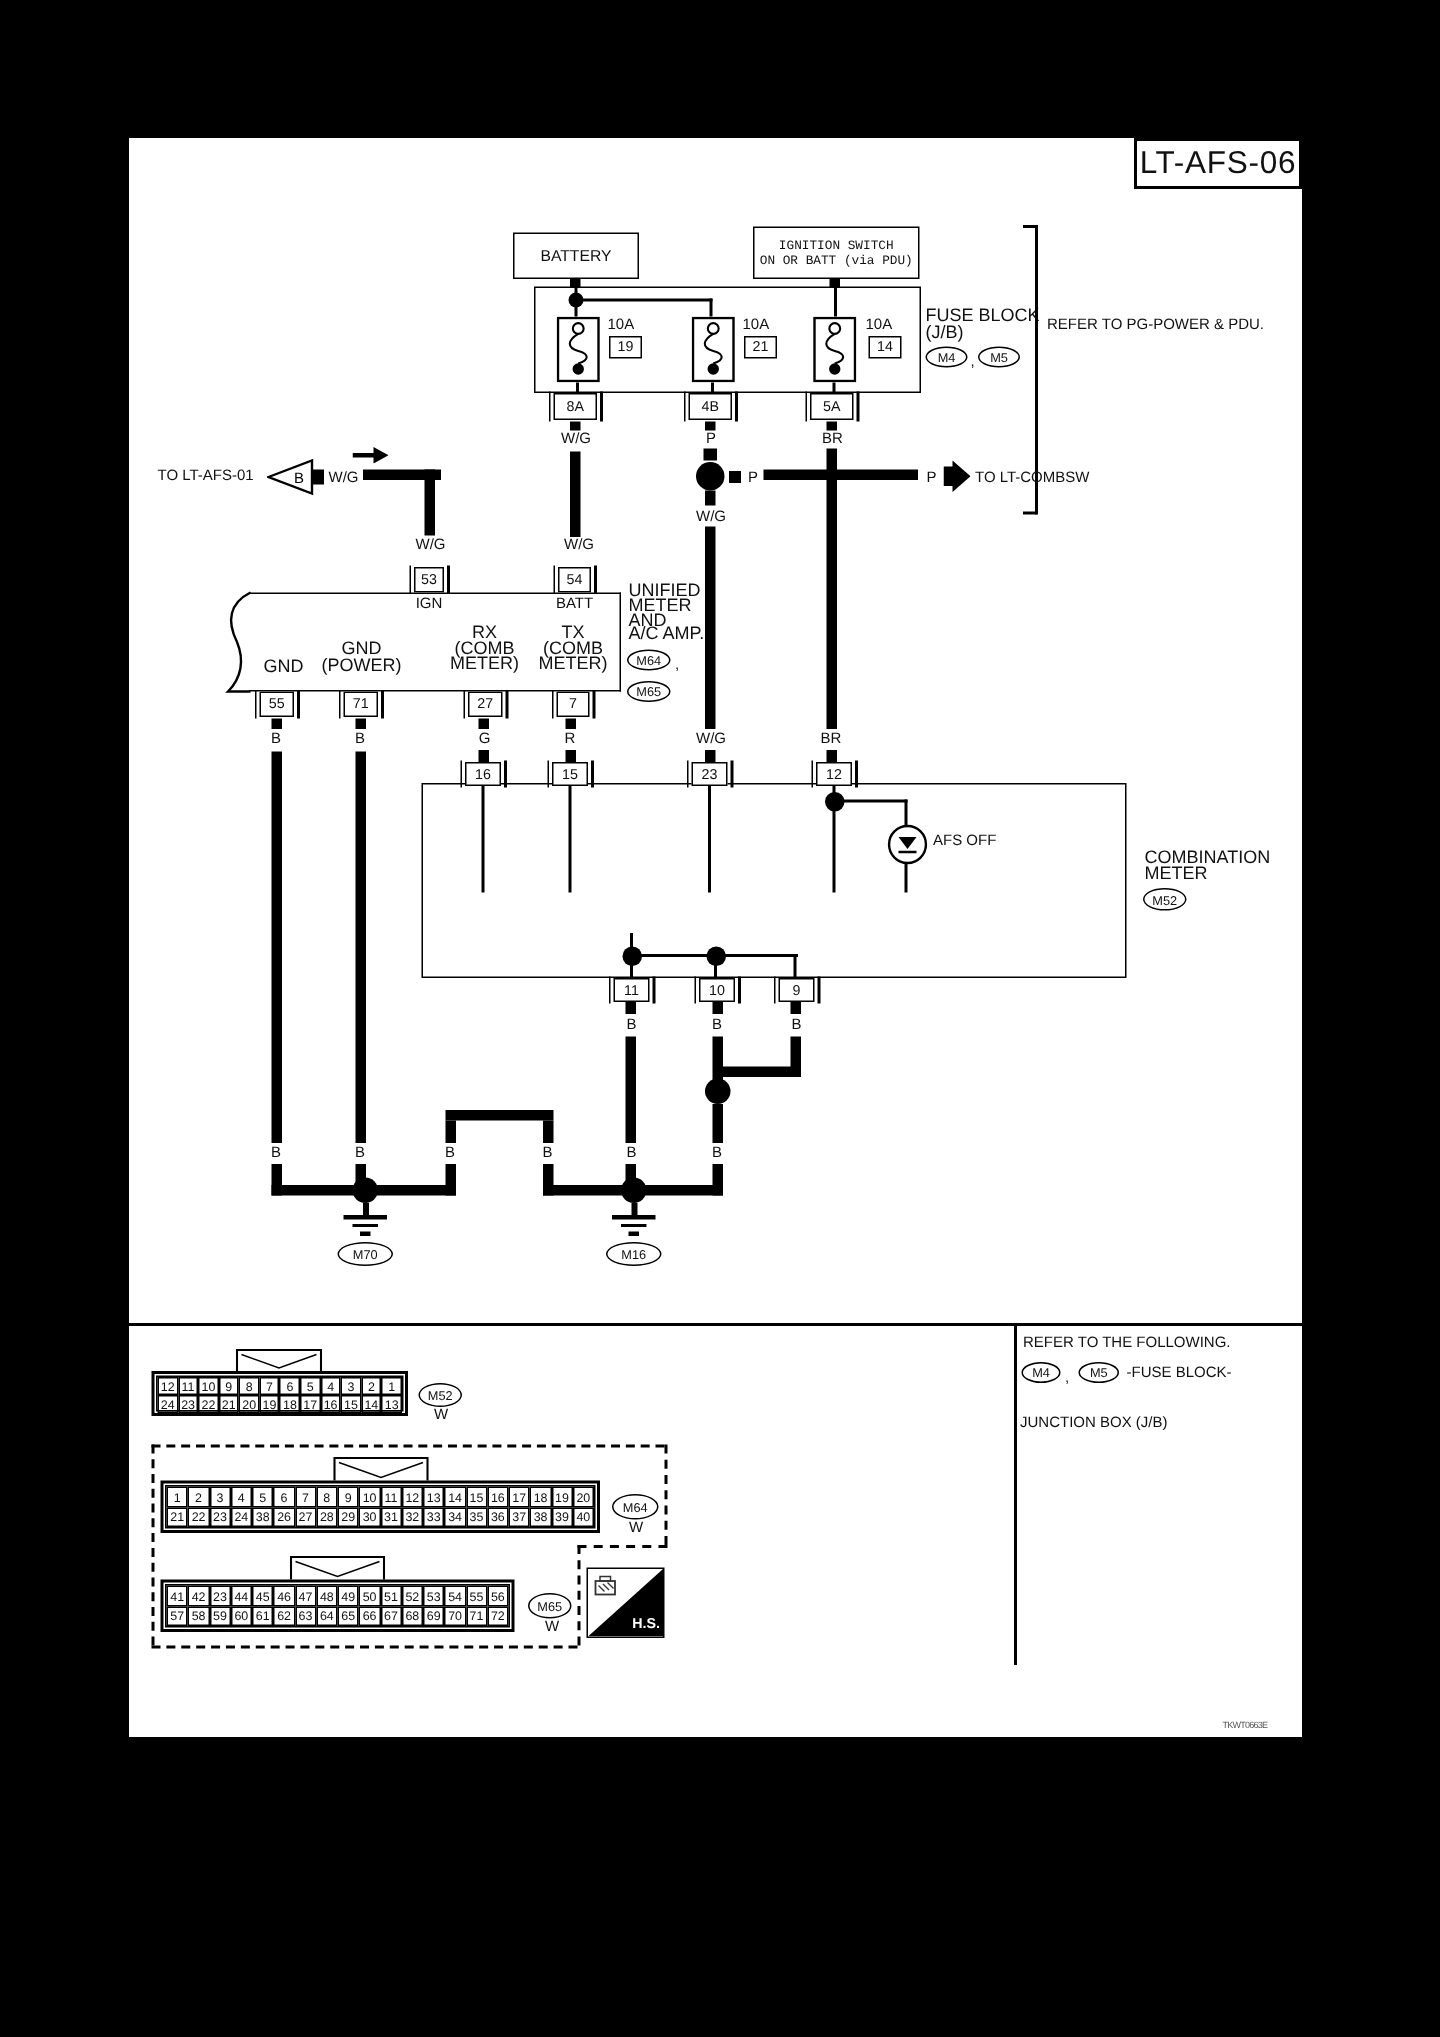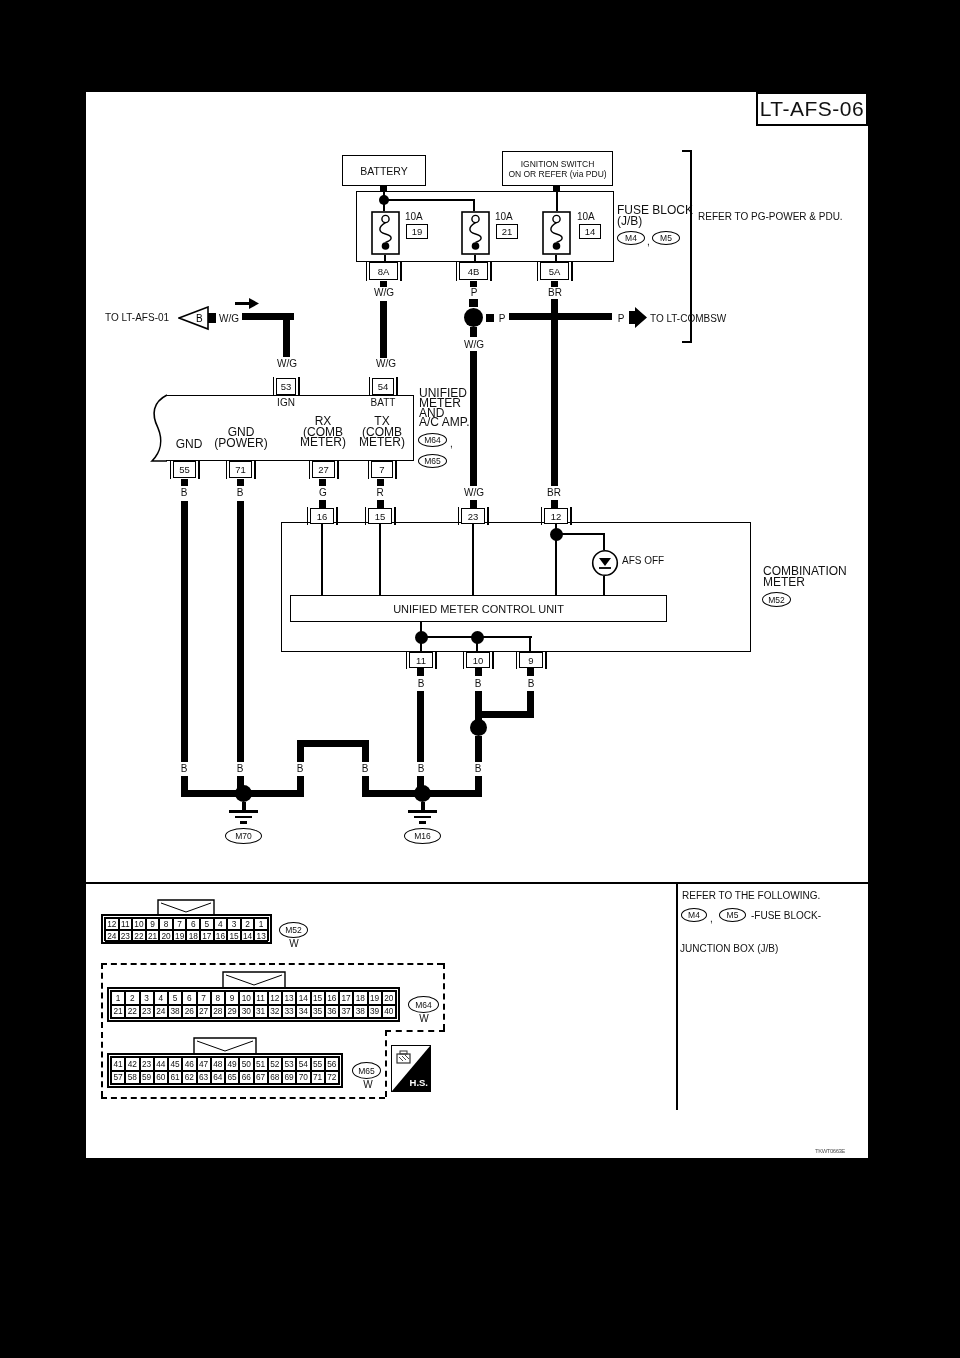--- a/index.html
+++ b/index.html
@@ -26,44 +26,44 @@
         display:flex;align-items:center;justify-content:center;box-sizing:border-box;}
   .gl{position:absolute;background:#000;height:2.5px;}
   .dash{position:absolute;box-sizing:border-box;}
   .fuse{position:absolute;}
   #title-box{position:absolute;left:670px;top:0;width:112px;height:34px;border:2px solid #000;
              display:flex;align-items:center;justify-content:center;font-size:21px;letter-spacing:.5px;box-sizing:border-box;}
   .conn{position:absolute;border:2px solid #000;background:#fff;box-sizing:border-box;padding:1px;display:flex;}
   .conn .inner{border:1px solid #000;flex:1;display:flex;flex-direction:column;}
   .grow{display:flex;flex:1;}
   .gcell{flex:1;border:0.8px solid #000;font-size:8.3px;display:flex;align-items:center;justify-content:center;}
-  #hs-box{position:absolute;left:305px;top:953px;width:40px;height:47px;border:1px solid #000;background:#fff;box-sizing:border-box;overflow:hidden;text-decoration:underline;}
+  #hs-box{position:absolute;left:305px;top:953px;width:52px;height:47px;border:1px solid #000;background:#fff;box-sizing:border-box;overflow:hidden;text-decoration:underline;}
   #hs-tri{position:absolute;left:0;top:0;width:100%;height:100%;
           clip-path:polygon(100% 0,100% 100%,0 100%);background:#000;}
   #hs-text{position:absolute;right:2px;bottom:3px;color:#fff;font-size:9.5px;font-weight:bold;z-index:2;}
   #watermark{position:absolute;right:17px;top:1322px;font-size:24px;color:#8f8f8f;letter-spacing:.5px;}
   #figcode{position:absolute;left:729px;top:1056px;font-size:6px;color:#555;letter-spacing:-0.5px;}
   svg{display:block}
 </style>
 </head>
 <body>
 
 <div id="stage">
  <div id="page">
 
   <div id="title-box">
         <span>LT-AFS-06</span>
       </div>
 
   <div class="box" style="left:256px;top:63px;width:84px;height:31px;display:flex;align-items:center;justify-content:center;font-size:10.5px;">
         <span>BATTERY</span>
       </div>
-  <div class="box" style="left:416px;top:59px;width:111px;height:35px;display:flex;flex-direction:column;align-items:center;justify-content:center;font-size:8.5px;line-height:10px;">
+  <div class="box" style="left:416px;top:59px;width:111px;height:35px;display:flex;flex-direction:column;align-items:center;justify-content:center;font-size:8.5px;line-height:10px;font-family:Liberation Mono, monospace;">
     <span>IGNITION SWITCH</span>
-    <span>ON OR REFER (via PDU)</span>
+    <span>ON OR BATT (via PDU)</span>
   </div>
 
   <div class="box nobg" style="left:270px;top:99px;width:258px;height:71px;"></div>
 
   <i class="w" style="left:294px;top:94px;width:7px;height:6px;"></i>
   <i class="w" style="left:467px;top:94px;width:7px;height:6px;"></i>
   <i class="tl" style="left:297px;top:100px;width:2px;height:19px;"></i>
   <i class="tl" style="left:297px;top:107px;width:92px;height:2px;"></i>
   <i class="tl" style="left:387px;top:107px;width:2px;height:12px;"></i>
   <i class="tl" style="left:470px;top:100px;width:2px;height:19px;"></i>
@@ -277,23 +277,20 @@
   <i class="tl" style="left:517px;top:441px;width:2px;height:17px;"></i>
   <div style="position:absolute;left:505px;top:457px;">
     <svg width="28" height="28">
           <circle cx="14" cy="14" r="12.3" fill="#fff" stroke="#000" stroke-width="1.6"></circle>
           <polygon points="8,9 20,9 14,17" fill="#000"></polygon>
           <line x1="8" y1="19" x2="20" y2="19" stroke="#000" stroke-width="1.8"></line>
         </svg>
   </div>
   <span class="lba" style="left:536px;top:464px;">AFS OFF</span>
   <i class="tl" style="left:517px;top:484px;width:2px;height:19px;"></i>
-  <div class="box" style="left:204px;top:503px;width:377px;height:27px;display:flex;align-items:center;justify-content:center;font-size:11px;">
-        <span>UNIFIED METER CONTROL UNIT</span>
-      </div>
   <i class="tl" style="left:334px;top:530px;width:2px;height:16px;"></i>
   <i class="tl" style="left:334px;top:544px;width:112px;height:2px;"></i>
   <i class="dot" style="left:329px;top:539px;width:13px;height:13px;"></i>
   <i class="dot" style="left:385px;top:539px;width:13px;height:13px;"></i>
   <i class="tl" style="left:334px;top:546px;width:2px;height:14px;"></i>
   <i class="tl" style="left:390px;top:546px;width:2px;height:14px;"></i>
   <i class="tl" style="left:443px;top:544px;width:2px;height:16px;"></i>
   <div class="pin" style="left:323px;top:560px;width:24px;height:16px;">
         <span>11</span>
       </div>

